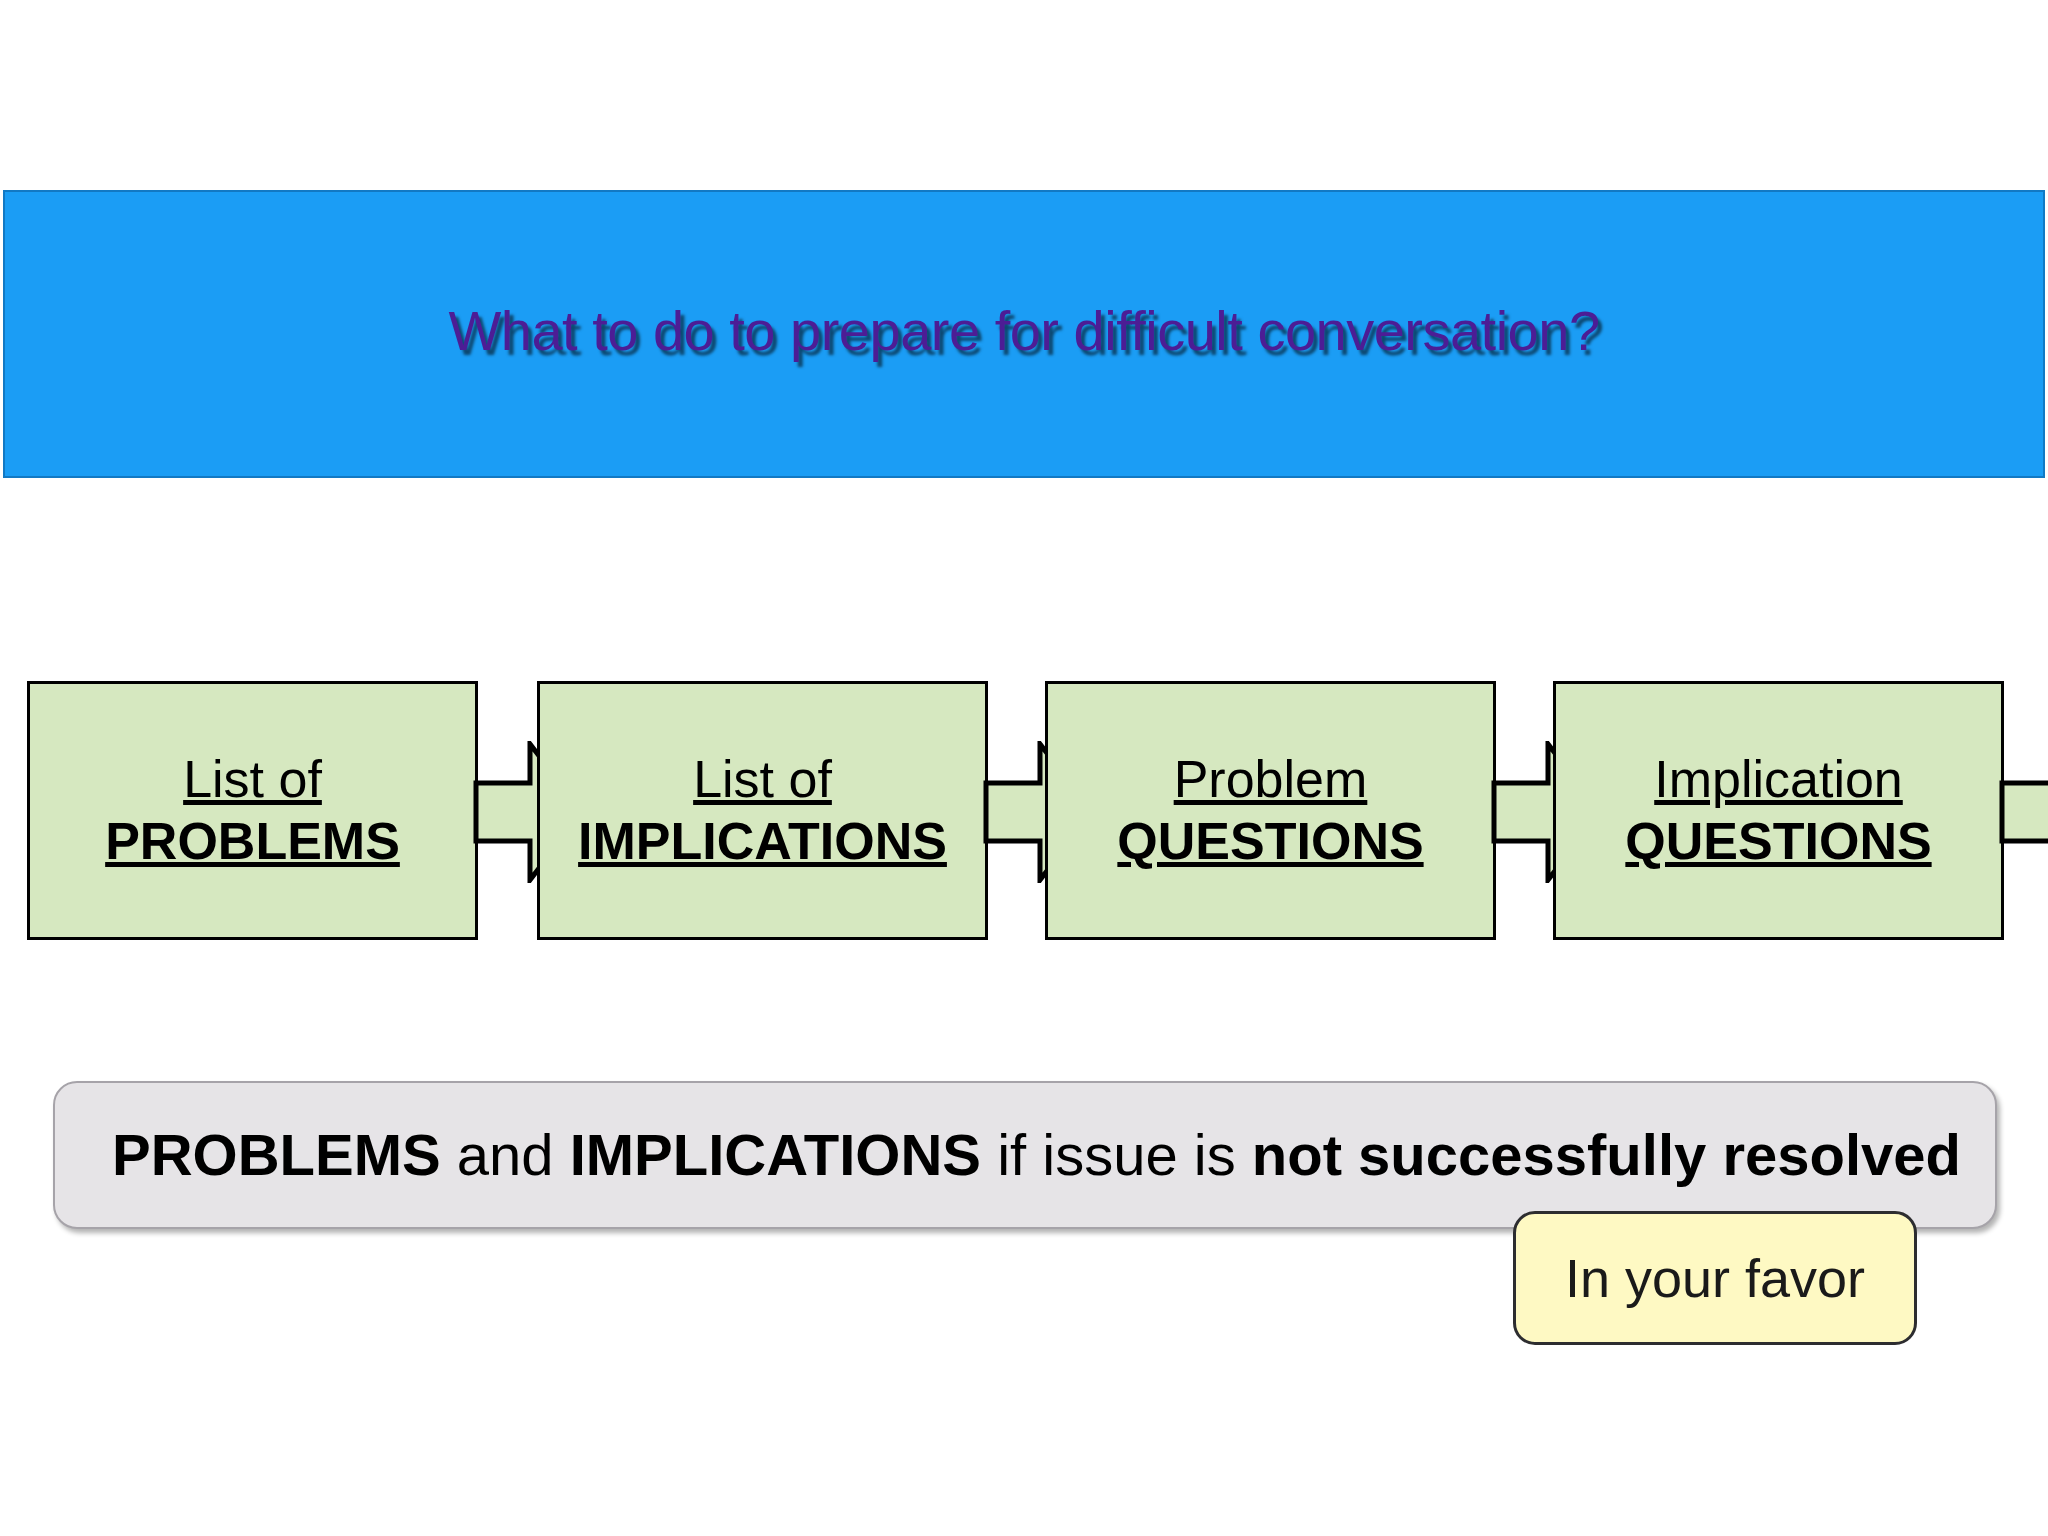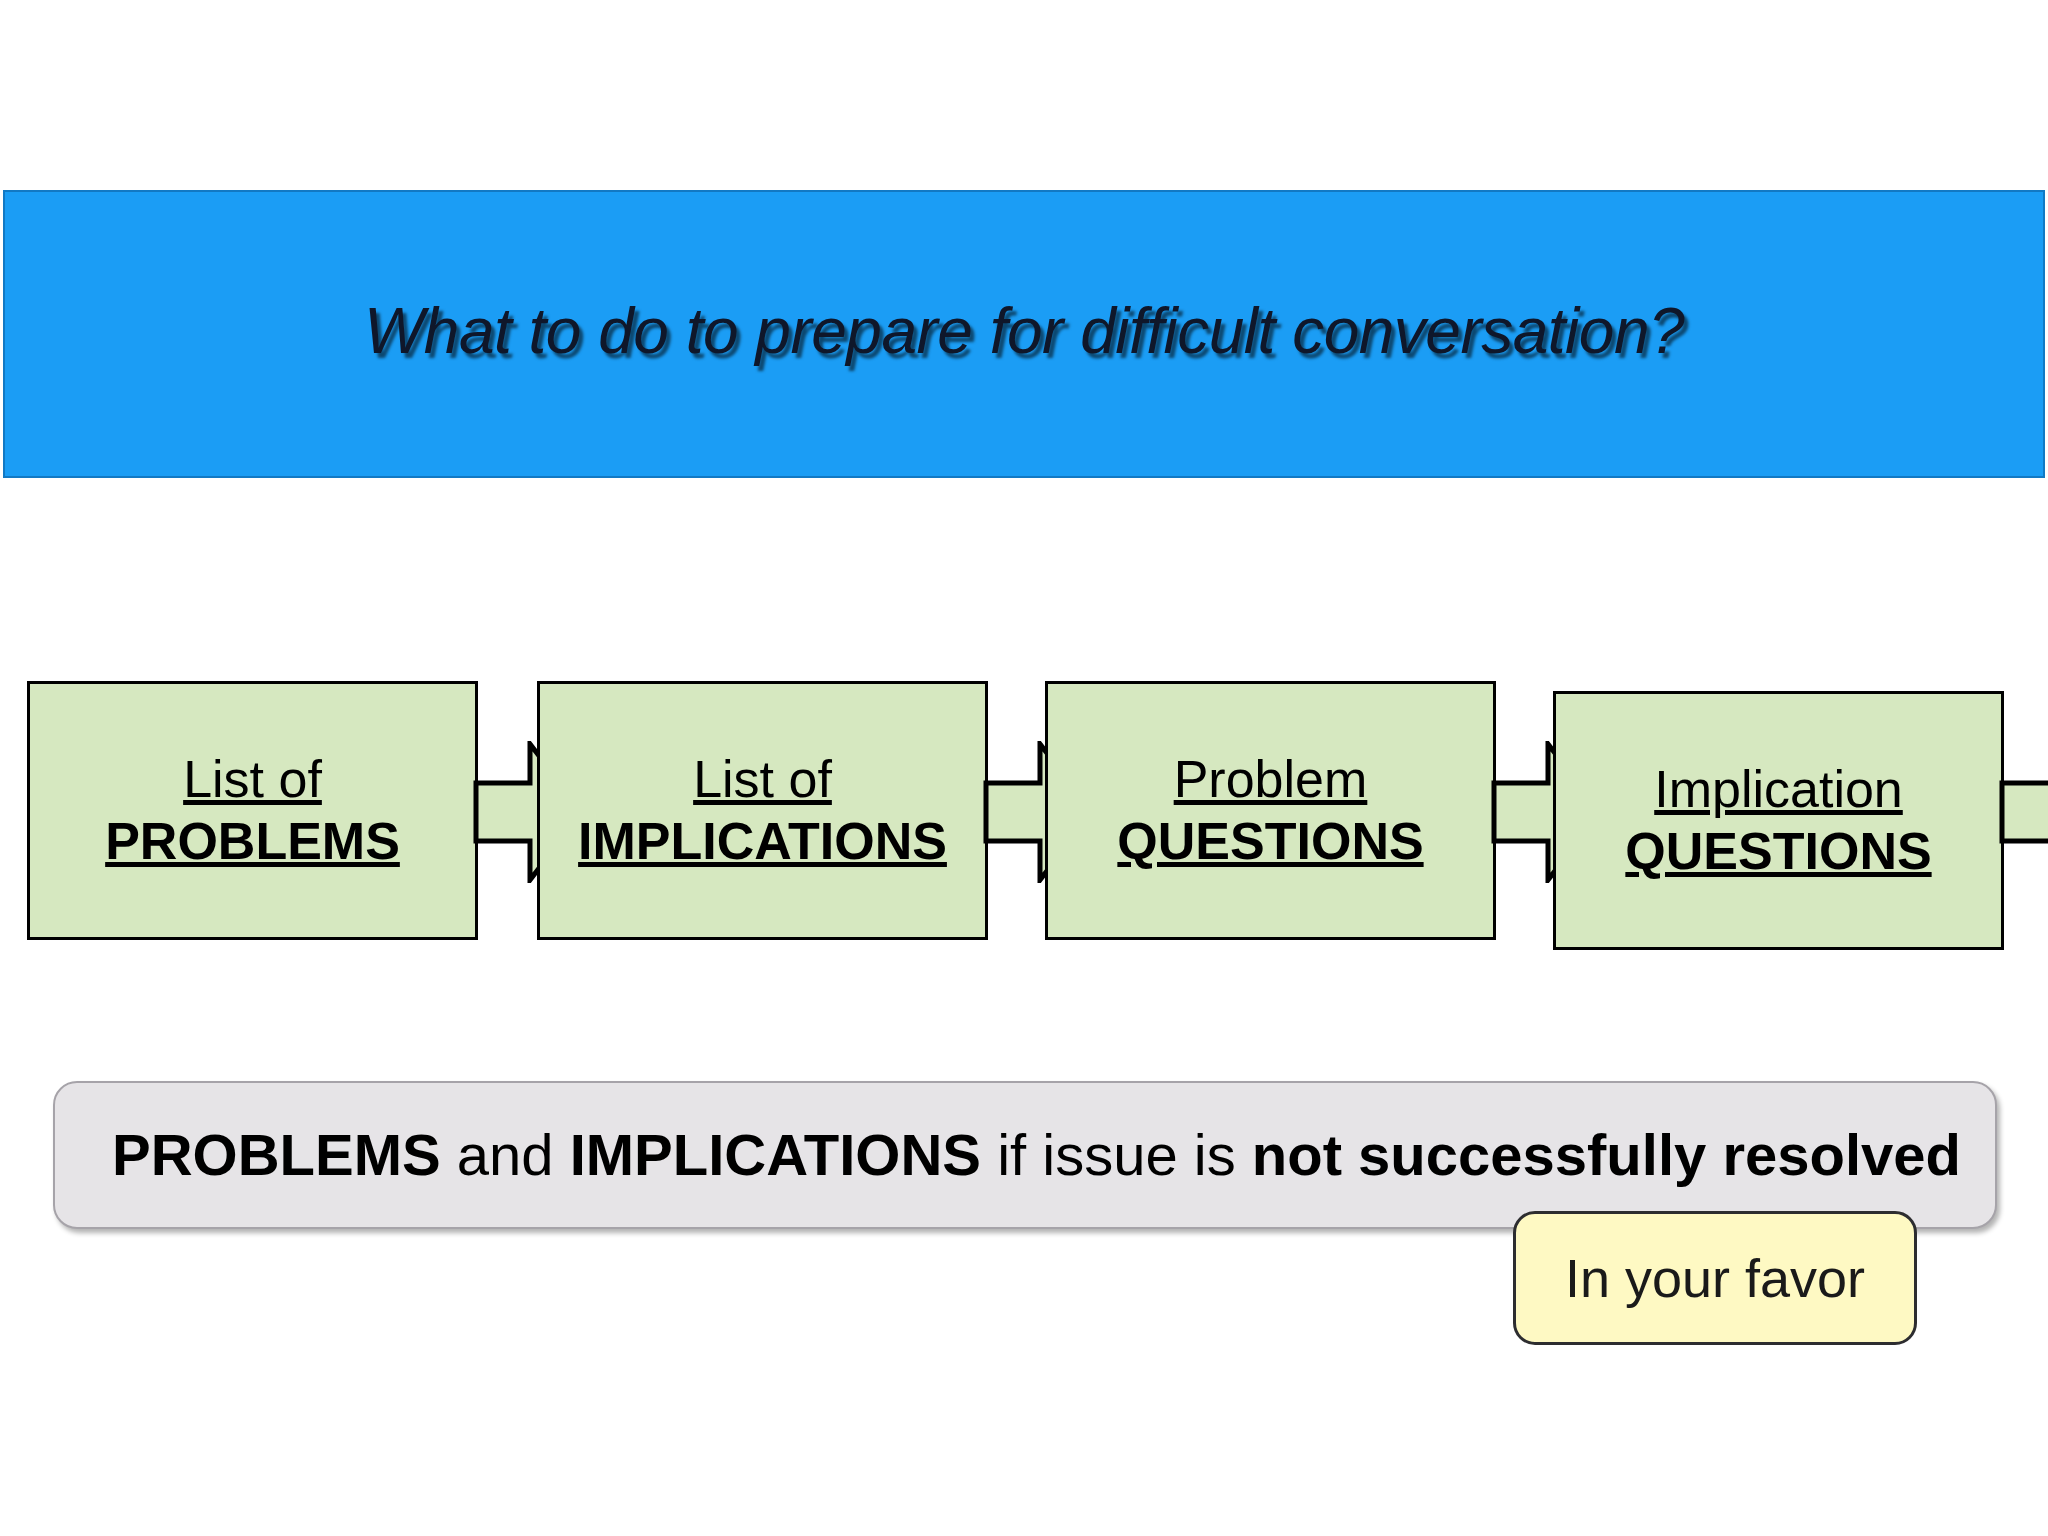--- a/index.html
+++ b/index.html
@@ -24,29 +24,28 @@
     width: 2042px;
     height: 288px;
     background: #1b9df5;
     border: 2px solid #1279c4;
     box-sizing: border-box;
     display: flex;
     align-items: center;
     justify-content: center;
   }
   #title-text {
-    color: #0f172a;
-    font-size: 64px;
+    color: #4c1d95;
+    font-size: 56px;
     font-weight: 400;
     letter-spacing: -0.5px;
     line-height: 1;
     white-space: nowrap;
     text-shadow: 4px 5px 3px rgba(0,0,0,0.55);
     padding-bottom: 6px;
-    font-style: italic;
   }
 
   
   #process-row {
     position: absolute;
     left: 0;
     top: 681px;
     width: 2048px;
     height: 262px;
   }
@@ -165,21 +164,21 @@
   <div class="process-step" style="left:1045px; width:451px;">
     <span class="step-line1">Problem</span>
     <span class="step-line2">QUESTIONS</span>
   </div>
   <div class="step-arrow" style="left:1491px;">
     <svg width="112" height="142" viewBox="0 0 112 142">
       <polygon points="3,42 57,42 57,3 109,71 57,139 57,100 3,100" fill="#d6e8c0" stroke="#000000" stroke-width="5" stroke-linejoin="miter"></polygon>
     </svg>
   </div>
 
-  <div class="process-step" style="left:1553px; width:451px;margin-top:10px;">
+  <div class="process-step" style="left:1553px; width:451px;">
     <span class="step-line1">Implication</span>
     <span class="step-line2">QUESTIONS</span>
   </div>
   <div class="step-arrow" style="left:1999px;">
     <svg width="112" height="142" viewBox="0 0 112 142">
       <polygon points="3,42 57,42 57,3 109,71 57,139 57,100 3,100" fill="#d6e8c0" stroke="#000000" stroke-width="5" stroke-linejoin="miter"></polygon>
     </svg>
   </div>
 
 </div>

